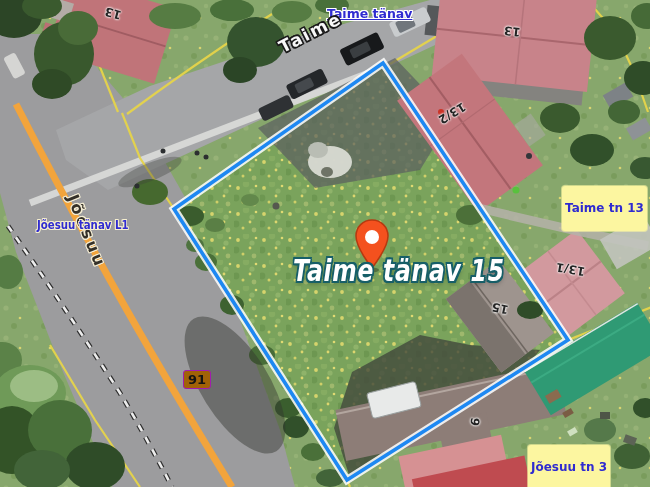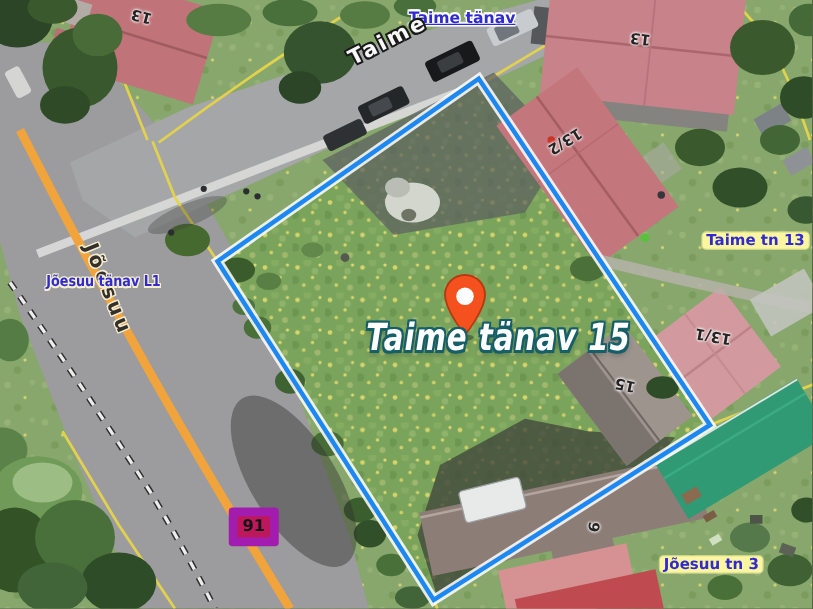--- a/index.html
+++ b/index.html
@@ -7,35 +7,35 @@
          font-family:"DejaVu Sans","Liberation Sans",sans-serif;background:#87a76c;}
   .stage svg.base{position:absolute;left:0;top:0;}
   .lbl{position:absolute;white-space:nowrap;line-height:1.1;}
   
   .lbl-blue{color:#2f2bd0;font-weight:bold;font-size:12.5px;
     text-shadow:-1px -1px 0 #fff,1px -1px 0 #fff,-1px 1px 0 #fff,1px 1px 0 #fff,
                  -1px 0 0 #fff,1px 0 0 #fff,0 -1px 0 #fff,0 1px 0 #fff;}
   .halo-cream{text-shadow:-1px -1px 0 #f6efcf,1px -1px 0 #f6efcf,-1px 1px 0 #f6efcf,
     1px 1px 0 #f6efcf,-1px 0 0 #f6efcf,1px 0 0 #f6efcf,0 -1px 0 #f6efcf,0 1px 0 #f6efcf;}
   
-  .pill{background:#fcf6a0;border-radius:3px;padding:0 3px;color:#2f2bd0;
+  .pill{background:#fcf6a0;border-radius:3px;padding:16px 3px;color:#2f2bd0;
         font-weight:bold;font-size:12px;box-shadow:0 0 0 1px rgba(252,246,160,.6);}
   
   .road-name{color:#f8f8f8;font-weight:bold;font-size:17px;letter-spacing:2.5px;
     text-shadow:-1.5px -1.5px 0 #1a1a1a,1.5px -1.5px 0 #1a1a1a,-1.5px 1.5px 0 #1a1a1a,
       1.5px 1.5px 0 #1a1a1a,-1.5px 0 0 #1a1a1a,1.5px 0 0 #1a1a1a,0 -1.5px 0 #1a1a1a,0 1.5px 0 #1a1a1a;}
   .road-name-dark{color:#343028;font-weight:bold;font-size:16px;letter-spacing:3px;
     text-shadow:-1px -1px 0 #f3ecd4,1px -1px 0 #f3ecd4,-1px 1px 0 #f3ecd4,1px 1px 0 #f3ecd4,
       -1px 0 0 #f3ecd4,1px 0 0 #f3ecd4,0 -1px 0 #f3ecd4,0 1px 0 #f3ecd4;}
   
   .parcel-num{color:#242424;font-weight:bold;font-size:12px;
     text-shadow:0 0 2px rgba(255,255,255,.95),0 0 2px rgba(255,255,255,.95),0 0 3px rgba(255,255,255,.8);}
   
-  .badge{background:#be185d;border:7px solid #a21caf;border-radius:3px;color:#141414;
-         font-weight:bold;font-size:13px;padding:0 4px;line-height:17px;margin-top:36px;}
+  .badge{background:#a16207;border:1px solid #a21caf;border-radius:3px;color:#141414;
+         font-weight:bold;font-size:13px;padding:0 4px;line-height:17px;}
   
   .hero{color:#fff;font-weight:bold;font-style:italic;font-size:30px;letter-spacing:1px;
     transform:scaleX(.78);transform-origin:left center;
     text-shadow:-2px -2px 0 #175f68,2px -2px 0 #175f68,-2px 2px 0 #175f68,2px 2px 0 #175f68,
       -2px 0 0 #175f68,2px 0 0 #175f68,0 -2px 0 #175f68,0 2px 0 #175f68,0 3px 6px rgba(0,0,0,.35);}
   .pin{position:absolute;left:352px;top:218px;width:40px;height:56px;}
 </style>
 </head>
 <body>
 

